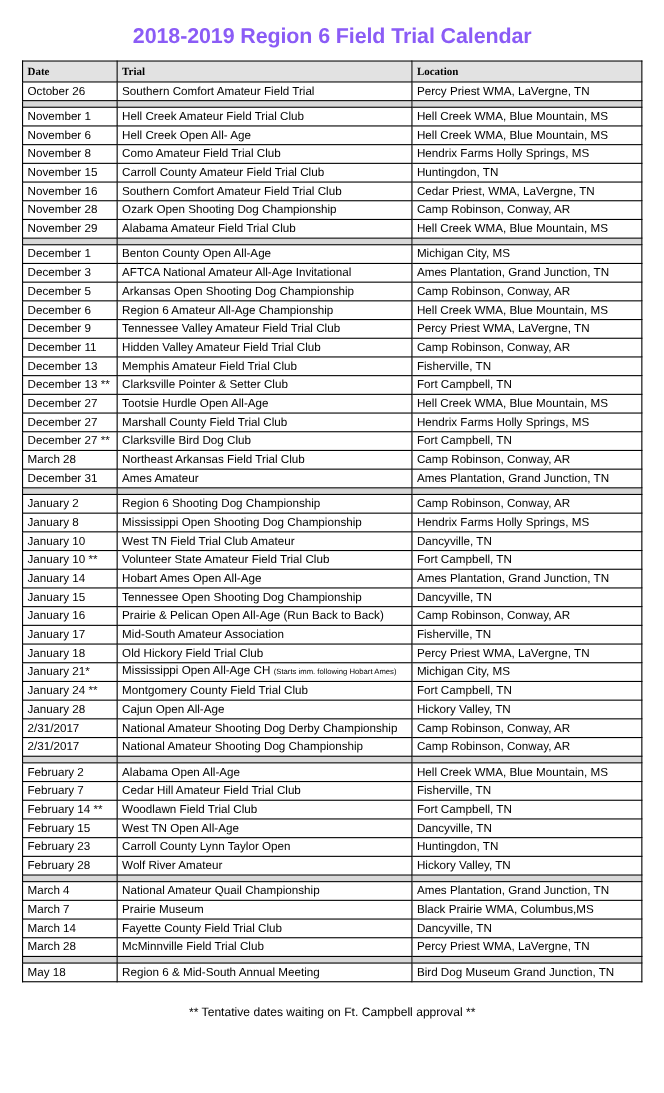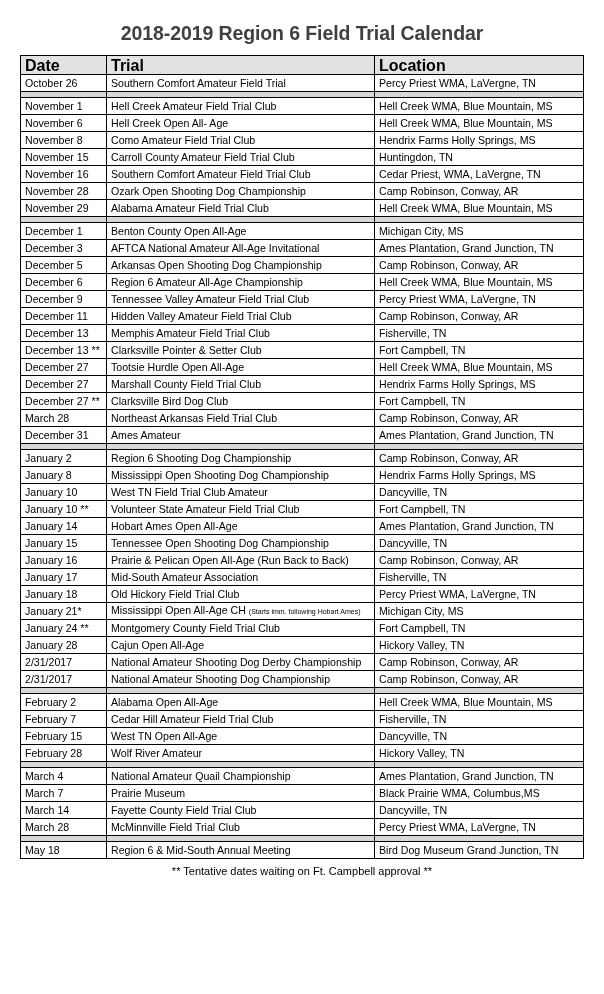--- a/index.html
+++ b/index.html
@@ -21,21 +21,21 @@
     background: #ffffff;
     box-sizing: border-box;
   }
   .doc-title {
     text-align: center;
     font-size: 19.5px;
     font-weight: bold;
     letter-spacing: -0.1px;
     padding-top: 22px;
     padding-bottom: 10px;
-    color: #404040;
+    color: #8b5cf6;
   }
   .table-wrap {
     margin: 0 20px 0 20px;
     width: 563px;
   }
   table.cal {
     border-collapse: collapse;
     width: 563px;
     table-layout: fixed;
     border: 1.5px solid #000;
@@ -52,43 +52,44 @@
     padding: 1px 0 1px 4px;
     vertical-align: middle;
     text-align: left;
     white-space: nowrap;
     overflow: hidden;
     background: #ffffff;
   }
   table.cal thead th {
     background: #e2e2e2;
     font-weight: bold;
-    font-size: 16px;
+    font-size: 10px;
     height: 16px;
+    font-family: Liberation Serif, serif;
   }
   tr.spacer td {
     background: #d8d8d8;
     height: 5px;
     padding: 0;
     border-left: 1px solid #000;
     border-right: 1px solid #000;
     border-top: 1px solid #000;
     border-bottom: 1px solid #000;
   }
   .note {
     font-size: 7px;
     letter-spacing: 0;
     vertical-align: baseline;
     padding-left: 3px;
     color: #000;
   }
   .footnote {
     text-align: center;
     font-size: 11px;
-    margin-top: 6px;
+    margin-top: 22px;
     color: #000;
   }
 </style>
 </head>
 <body>
 
 <div class="page">
 
   <div class="doc-title">2018-2019 Region 6 Field Trial Calendar</div>
 
@@ -306,25 +307,35 @@
             <td>February 2</td>
             <td><span>Alabama Open All-Age</span></td>
             <td>Hell Creek WMA, Blue Mountain, MS</td>
           </tr>
           <tr>
             <td>February 7</td>
             <td><span>Cedar Hill Amateur Field Trial Club</span></td>
             <td>Fisherville, TN</td>
           </tr>
           <tr>
+            <td>February 14 **</td>
+            <td><span>Woodlawn Field Trial Club</span></td>
+            <td>Fort Campbell, TN</td>
+          </tr>
+          <tr>
             <td>February 15</td>
             <td><span>West TN Open All-Age</span></td>
             <td>Dancyville, TN</td>
           </tr>
           <tr>
+            <td>February 23</td>
+            <td><span>Carroll County Lynn Taylor Open</span></td>
+            <td>Huntingdon, TN</td>
+          </tr>
+          <tr>
             <td>February 28</td>
             <td><span>Wolf River Amateur</span></td>
             <td>Hickory Valley, TN</td>
           </tr>
           <tr class="spacer">
             <td></td>
             <td></td>
             <td></td>
           </tr>
           <tr>

